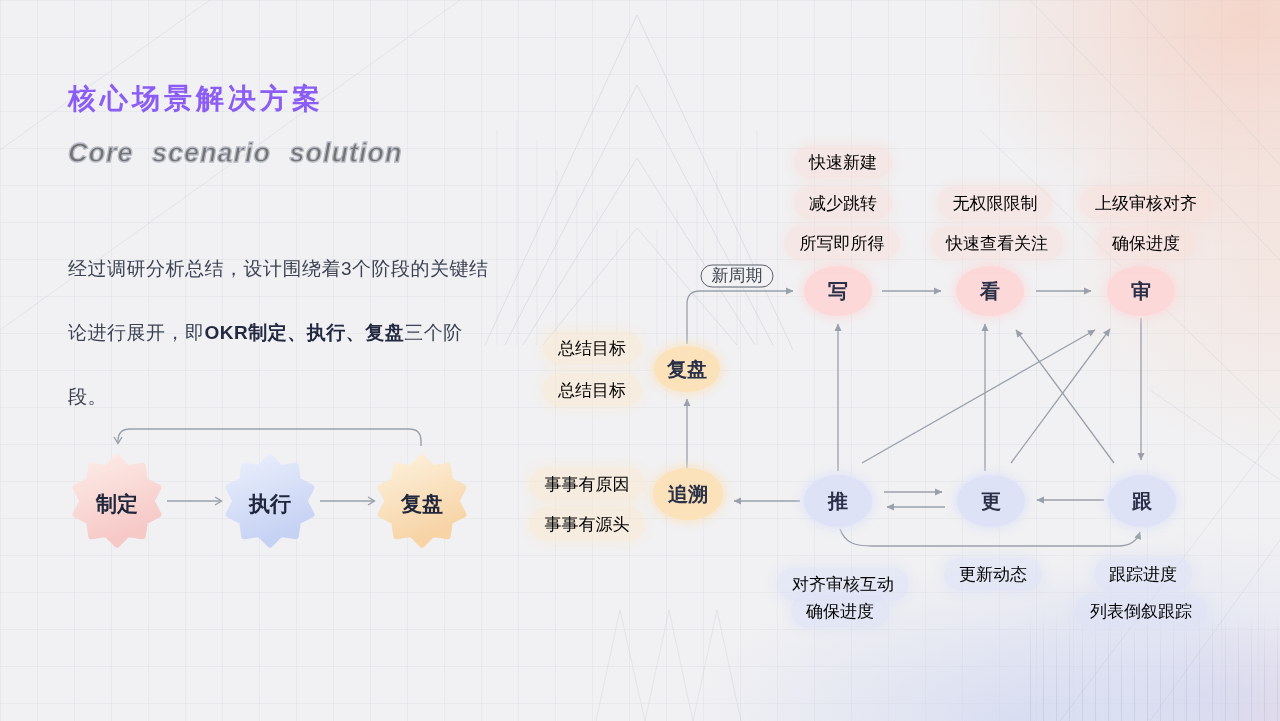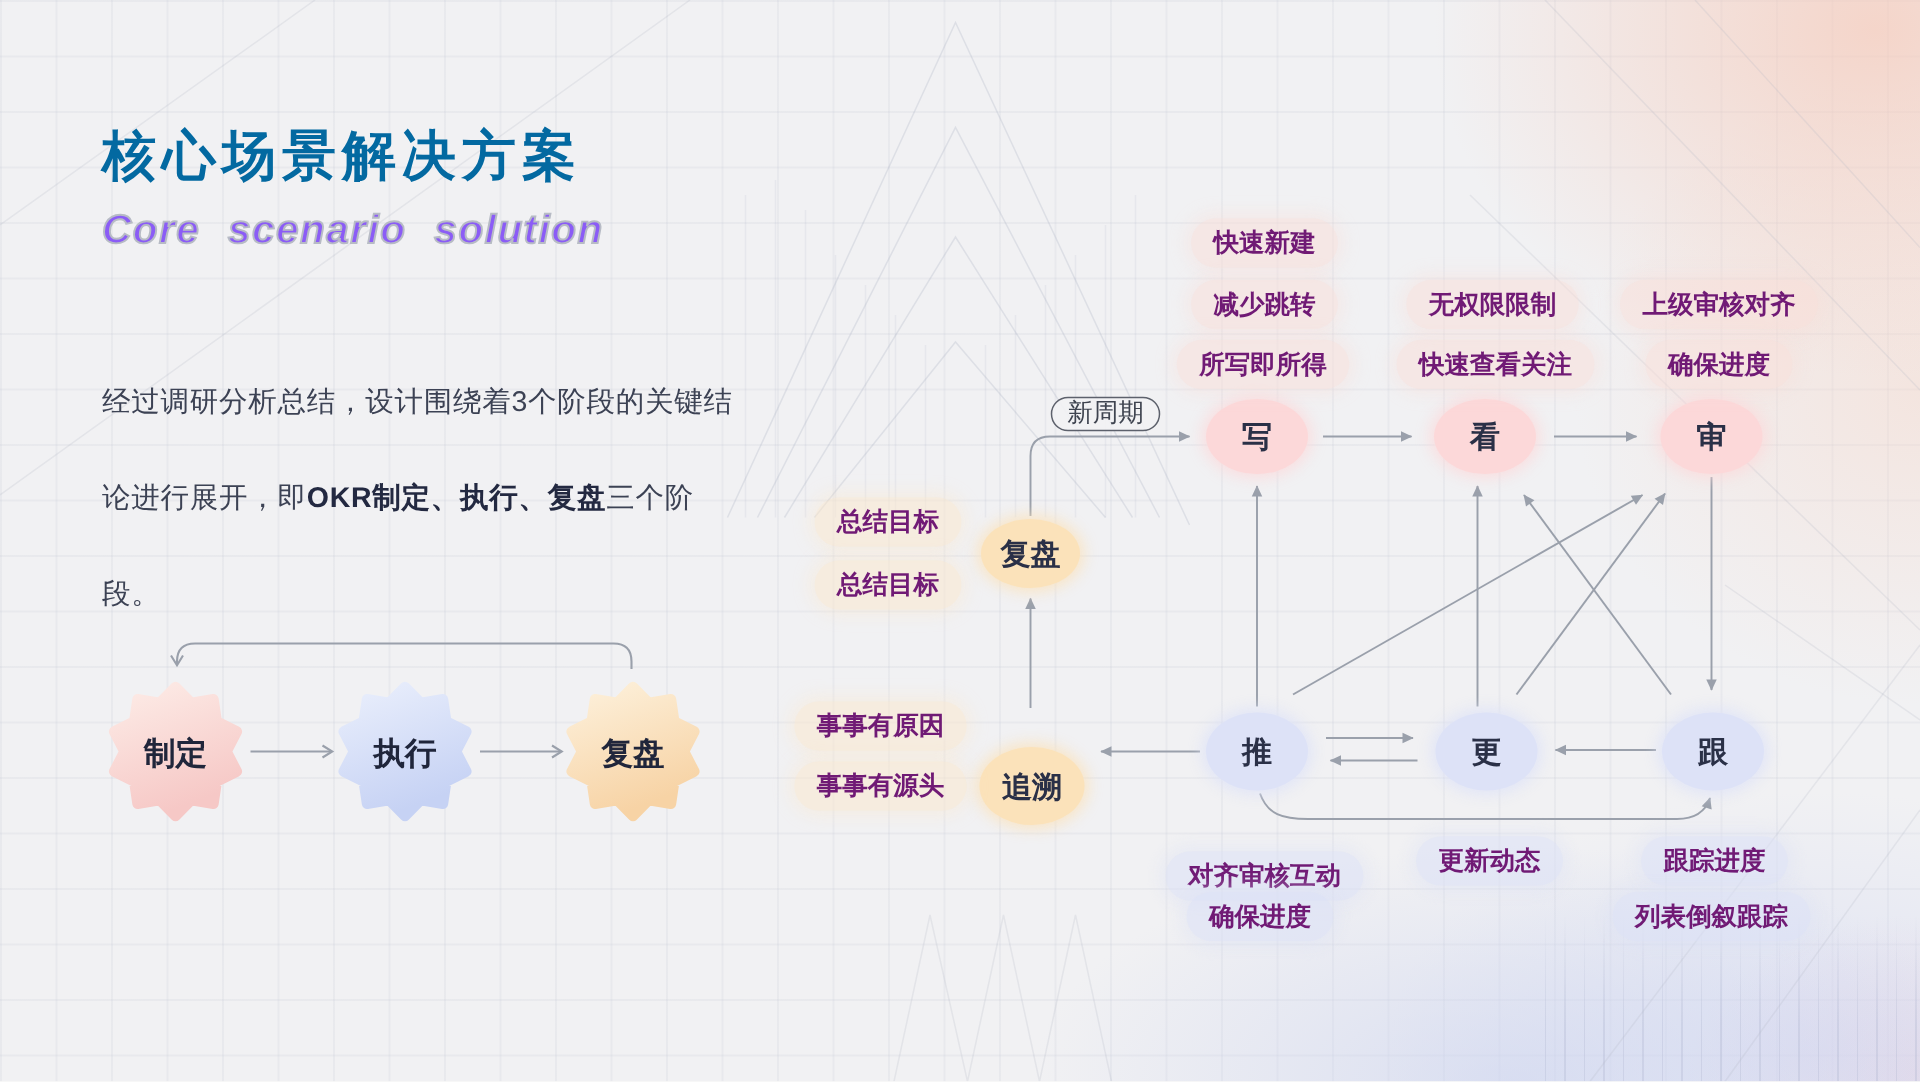--- a/index.html
+++ b/index.html
@@ -28,46 +28,46 @@
   .bg-hatch-br{
     position:absolute; right:0; bottom:0; width:250px; height:110px;
     background:repeating-linear-gradient(90deg, rgba(172,179,205,0.30) 0 1px, transparent 1px 13px);
     -webkit-mask-image:linear-gradient(to top, #000 35%, transparent);
     mask-image:linear-gradient(to top, #000 35%, transparent);
   }
   .bg-svg, .fg-svg{position:absolute; inset:0; width:1280px; height:721px;}
   
   .title{
     position:absolute; left:68px; top:80px;
-    font-size:36px; font-weight:bold; letter-spacing:4px; color:#0369a1;
+    font-size:28px; font-weight:bold; letter-spacing:4px; color:#8b5cf6;
   }
   .subtitle{
     position:absolute; left:68px; top:138px;
     font-size:27px; font-weight:bold; font-style:italic;
     letter-spacing:1px; word-spacing:10px;
-    color:#8b5cf6; -webkit-text-stroke:1.3px #b7bbc5;
+    color:#737373; -webkit-text-stroke:1.3px #b7bbc5;
   }
   .intro{
     position:absolute; left:68px; top:237px; width:432px;
     font-size:19px; line-height:64px; color:#3c4254; letter-spacing:0.5px;
   }
   .intro b{color:#232941; font-weight:bold;}
   
   .node{
     position:absolute; transform:translate(-50%,-50%);
     border-radius:50%; display:flex; align-items:center; justify-content:center;
     font-size:20px; font-weight:600; color:#2a3047; white-space:nowrap;
   }
   .node.pink  {background:#fcd8d9; box-shadow:0 0 9px 3px rgba(252,216,217,0.75);}
   .node.orange{background:#fbe2ba; box-shadow:0 0 9px 3px rgba(251,226,186,0.75);}
   .node.blue  {background:#dde2f7; box-shadow:0 0 9px 3px rgba(221,226,247,0.80);}
   .pill{
     position:absolute; transform:translate(-50%,-50%);
     height:33px; line-height:33px; padding:0 15px; border-radius:17px;
-    font-size:17px; color:#701a75; white-space:nowrap;font-weight:bold;
+    font-size:17px; color:#000000; white-space:nowrap;
   }
   .pill.pink  {background:rgba(250,221,215,0.50); box-shadow:0 0 10px 4px rgba(250,221,215,0.35);}
   .pill.orange{background:rgba(251,232,203,0.50); box-shadow:0 0 10px 4px rgba(251,232,203,0.35);}
   .pill.blue  {background:rgba(219,224,246,0.55); box-shadow:0 0 10px 4px rgba(219,224,246,0.40);}
   .cycle-badge{
     position:absolute; transform:translate(-50%,-50%);
     border:1.3px solid #5d616c; border-radius:12px; height:21px; line-height:20px;
     padding:0 10px; font-size:17px; color:#3f4450; background:rgba(242,242,244,0.9);
     white-space:nowrap;
   }
@@ -160,21 +160,21 @@
       <path d="M 945 507 L 887 507" marker-end="url(#mTri)"></path>
       <path d="M 1104 500 L 1037 500" marker-end="url(#mTri)"></path>
       <path d="M 840 529 C 845 543 855 546 872 546 L 1118 546 C 1130 546 1137 541 1140 532" marker-end="url(#mTri)"></path>
       <path d="M 862 463 L 1095 330" marker-end="url(#mTri)"></path>
       <path d="M 1011 463 L 1110 329" marker-end="url(#mTri)"></path>
       <path d="M 1114 463 L 1016 330" marker-end="url(#mTri)"></path>
     </g>
   </svg>
 
   <div class="node orange" style="left:687px; top:369px; width:66px; height:46px;">复盘</div>
-  <div class="node orange" style="left:688px; top:524px; width:70px; height:52px;">追溯</div>
+  <div class="node orange" style="left:688px; top:494px; width:70px; height:52px;">追溯</div>
   <div class="node pink" style="left:838px; top:291px; width:68px; height:50px;">写</div>
   <div class="node pink" style="left:990px; top:291px; width:68px; height:50px;">看</div>
   <div class="node pink" style="left:1141px; top:291px; width:68px; height:50px;">审</div>
   <div class="node blue" style="left:838px; top:501px; width:68px; height:52px;">推</div>
   <div class="node blue" style="left:991px; top:501px; width:68px; height:52px;">更</div>
   <div class="node blue" style="left:1142px; top:501px; width:68px; height:52px;">跟</div>
 
   <div class="cycle-badge" style="left:737px; top:276px;">新周期</div>
 
   <div class="pill pink" style="left:843px; top:162px;">快速新建</div>

